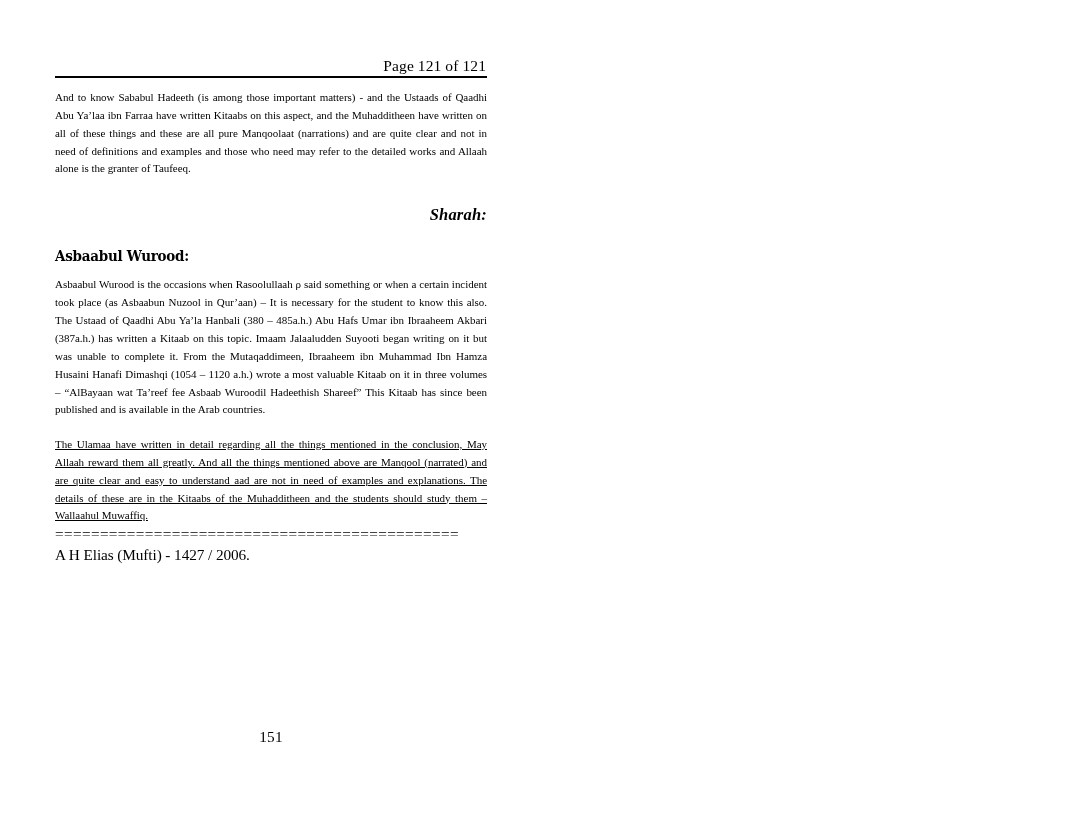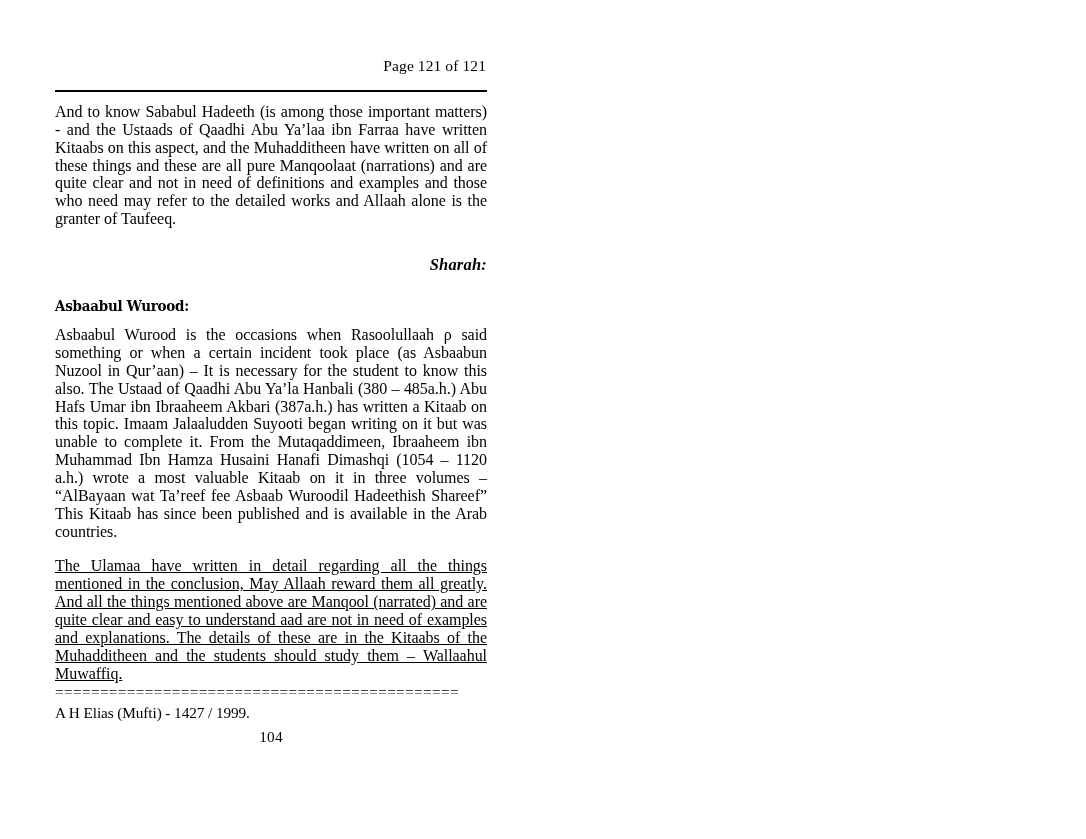--- a/index.html
+++ b/index.html
@@ -36,31 +36,31 @@
     width: 432px;
   }
 
   
   .page-header {
     text-align: right;
     font-size: 15.5px;
     line-height: 1.15;
     letter-spacing: 0.1px;
     padding-right: 1px;
-    padding-bottom: 14px;
+    padding-bottom: 0;
   }
   .header-rule {
     border-bottom: 2.6px solid #000000;
     width: 100%;
     margin-top: 1px;
   }
 
   
   .body-paragraph {
-    font-size: 16px;
+    font-size: 11px;
     line-height: 17.9px;
     text-align: justify;
     text-justify: inter-word;
     margin: 0;
     letter-spacing: -0.04px;
     word-spacing: 0.1px;
   }
   .para-gap-first { margin-top: 11px; }
   .para-gap       { margin-top: 16.5px; text-decoration: underline; }
 
@@ -140,19 +140,19 @@
     <h2 class="heading-sharah gap-before-sharah">Sharah:</h2>
 
     <h3 class="heading-subsection gap-before-subsection">Asbaabul Wurood:</h3>
 
     <p class="body-paragraph para-gap-first">Asbaabul Wurood is the occasions when Rasoolullaah ρ said something or when a certain incident took place (as Asbaabun Nuzool in Qur’aan) – It is necessary for the student to know this also. The Ustaad of Qaadhi Abu Ya’la Hanbali (380 – 485a.h.) Abu Hafs Umar ibn Ibraaheem Akbari (387a.h.) has written a Kitaab on this topic. Imaam Jalaaludden Suyooti began writing on it but was unable to complete it. From the Mutaqaddimeen, Ibraaheem ibn Muhammad Ibn Hamza Husaini Hanafi Dimashqi (1054 – 1120 a.h.) wrote a most valuable Kitaab on it in three volumes – “AlBayaan wat Ta’reef fee Asbaab Wuroodil Hadeethish Shareef” This Kitaab has since been published and is available in the Arab countries.</p>
 
     <p class="body-paragraph para-gap">The Ulamaa have written in detail regarding all the things mentioned in the conclusion, May Allaah reward them all greatly. And all the things mentioned above are Manqool (narrated) and are quite clear and easy to understand aad are not in need of examples and explanations. The details of these are in the Kitaabs of the Muhadditheen and the students should study them – Wallaahul Muwaffiq.</p>
 
     <div class="separator-equals gap-before-separator">=============================================</div>
 
-    <p class="colophon">A H Elias (Mufti) - 1427 / 1999.</p>
+    <p class="colophon">A H Elias (Mufti) - 1427 / 2006.</p>
 
   </div>
 
-  <div class="folio">104</div>
+  <div class="folio">151</div>
 
 </div>
 
 </body></html>

